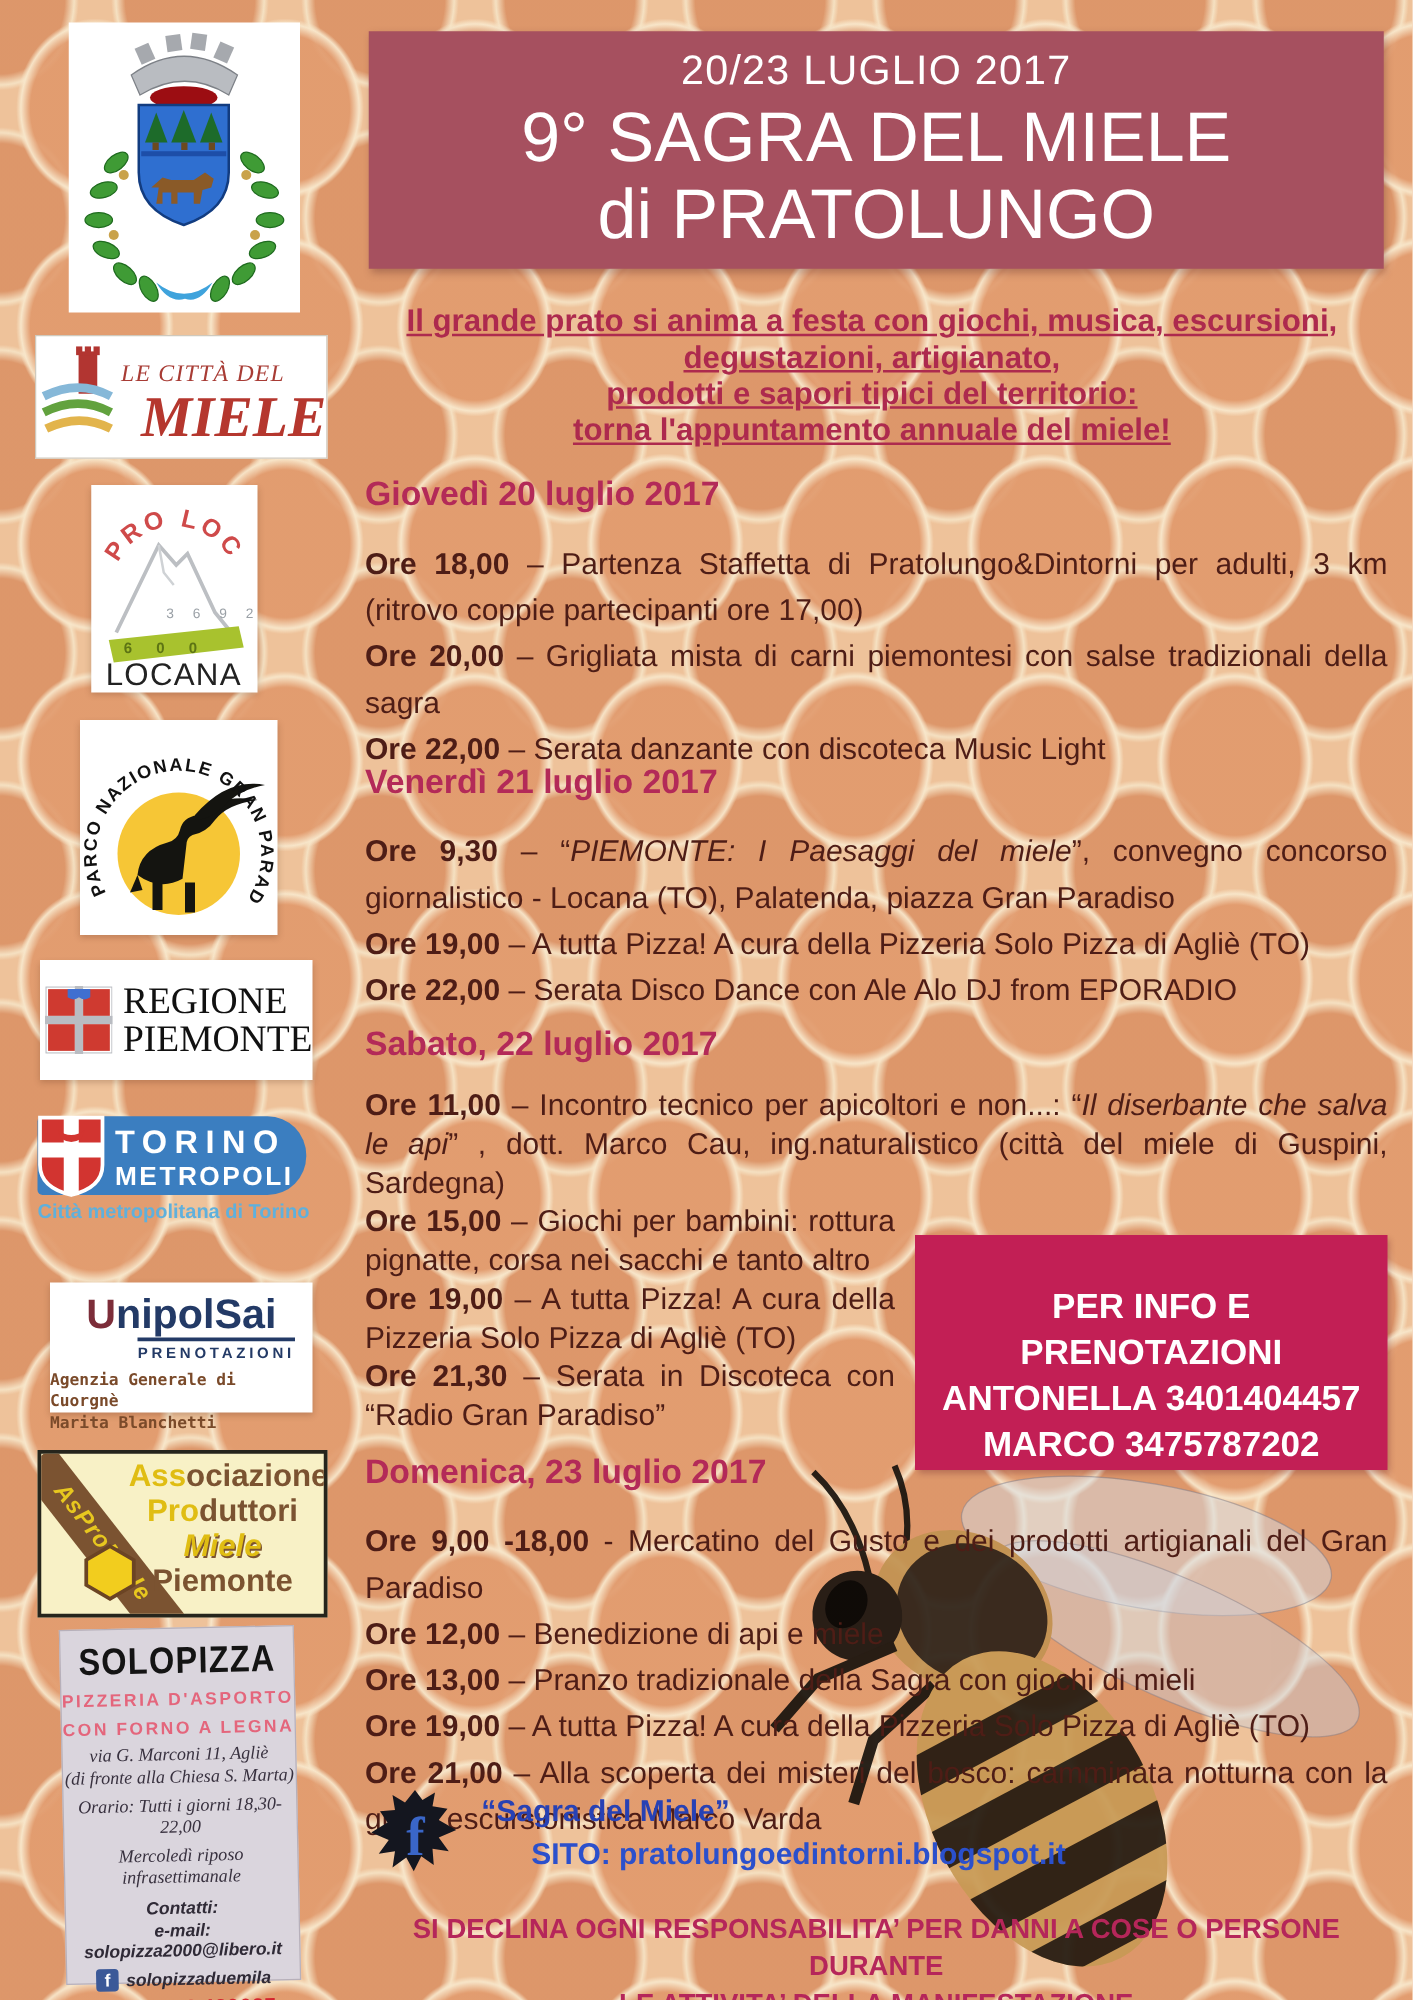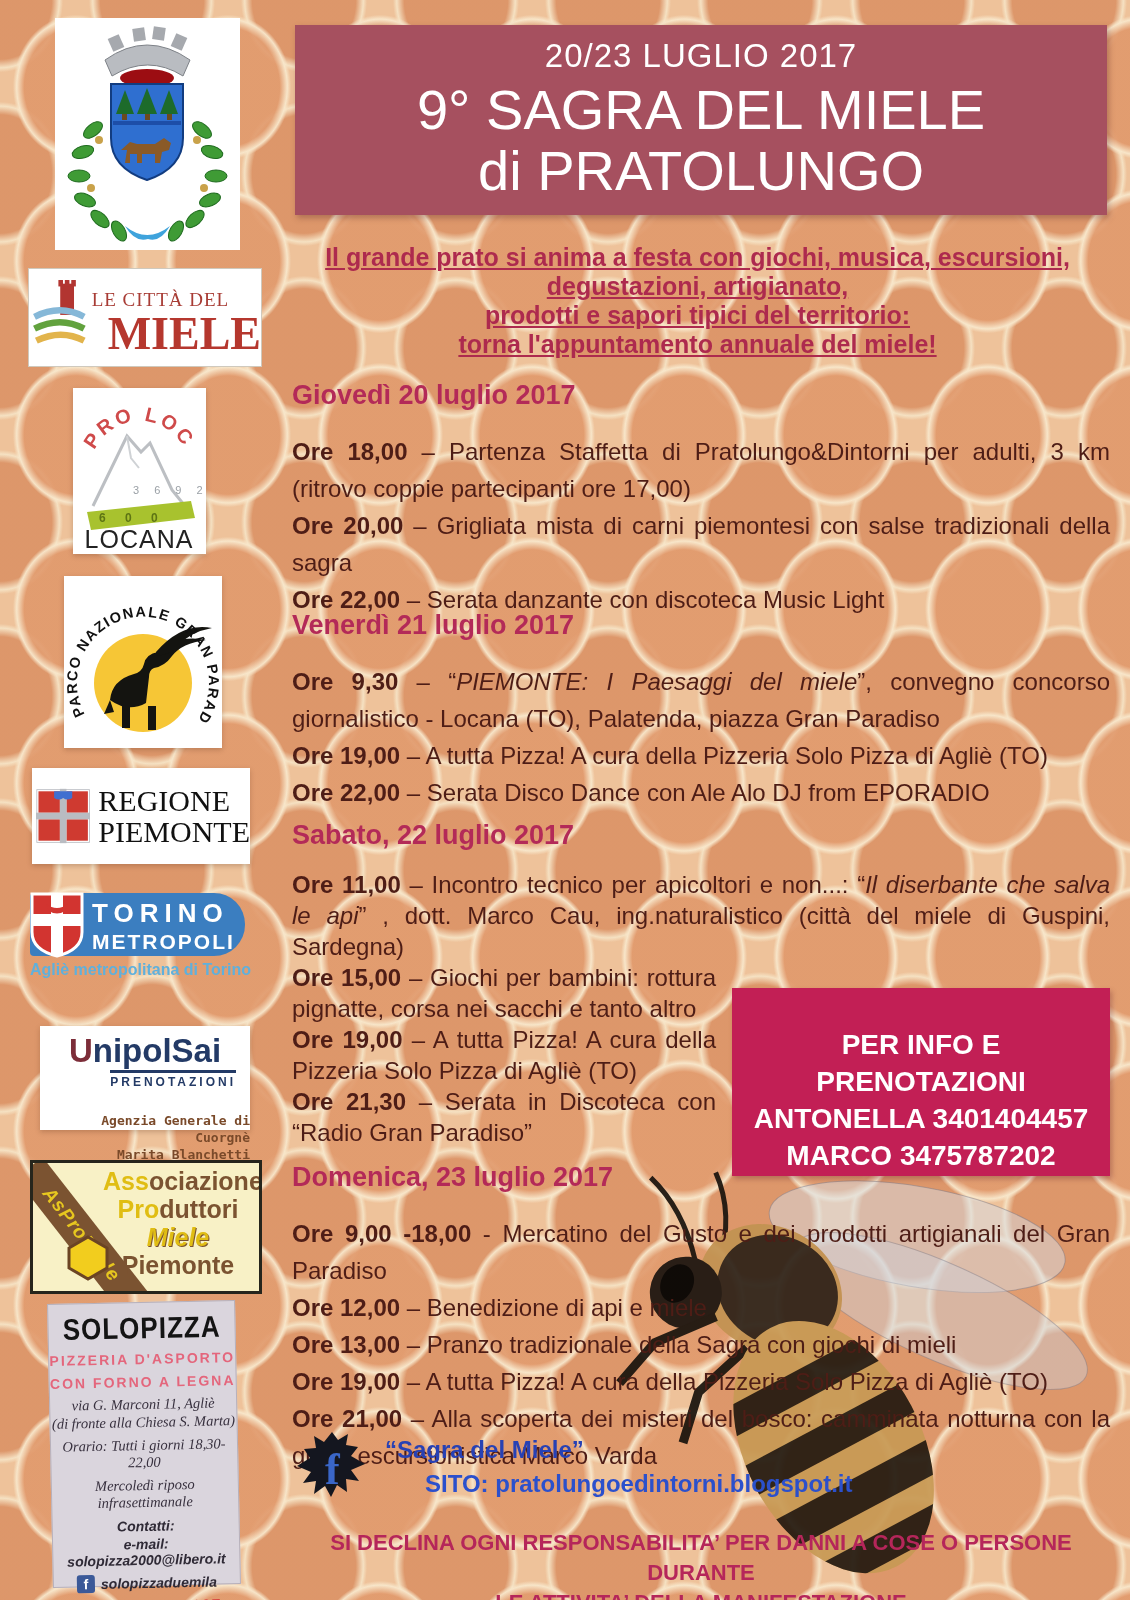--- a/index.html
+++ b/index.html
@@ -37,40 +37,40 @@
   #fb-block{left:295px;top:1428px;width:700px;z-index:2;}
   #fb-block .row{display:flex;align-items:flex-start;}
   #fb-texts{margin-left:16px;padding-top:8px;}
   #fb-quote{font-size:24px;font-weight:700;color:#2741b4;}
   #fb-site{font-size:24px;font-weight:700;color:#2b50cc;margin-top:6px;margin-left:40px;}
   #disclaimer{left:290px;top:1528px;width:822px;text-align:center;color:#b5265a;font-weight:700;font-size:22px;line-height:30px;z-index:2;}
   
   .card{position:absolute;background:#fff;z-index:2;}
   #crest{left:55px;top:18px;width:185px;height:232px;}
   #citta{left:28px;top:268px;width:232px;height:97px;border:1px solid #cfc9bd;display:flex;}
-  #citta .txt{margin-left:2px;}
+  #citta .txt{margin-left:2px;font-style:italic;}
   #citta .l1{font-family:"Liberation Serif",serif;font-size:19px;letter-spacing:1px;color:#a83c35;margin-top:20px;text-transform:uppercase;}
   #citta .l2{font-family:"Liberation Serif",serif;font-size:46px;font-weight:700;color:#b5372e;margin-left:16px;margin-top:-4px;text-transform:uppercase;}
   #proloco{left:73px;top:388px;width:133px;height:166px;box-shadow:0 2px 5px rgba(80,40,20,.25);}
   #pngp{left:64px;top:576px;width:158px;height:172px;box-shadow:0 2px 5px rgba(80,40,20,.25);}
   #regione{left:32px;top:768px;width:218px;height:96px;display:flex;align-items:center;box-shadow:0 2px 5px rgba(80,40,20,.25);}
   #regione .txt{font-family:"Liberation Serif",serif;font-size:30px;color:#111;line-height:31px;margin-left:8px;}
   #torino{left:30px;top:893px;width:215px;height:96px;background:transparent;}
   #torino .pill{position:absolute;left:0;top:0;width:215px;height:63px;background:#3b7ec0;border-radius:4px 31px 31px 4px;}
   #torino .pilltxt{position:absolute;left:62px;top:5px;color:#fff;font-weight:700;}
   #torino .tl1{font-size:26px;letter-spacing:6px;}
   #torino .tl2{font-size:21px;letter-spacing:2px;margin-top:1px;}
   #torino .shield{position:absolute;left:-2px;top:-3px;}
   #torino .sub{position:absolute;left:0;top:68px;width:230px;color:#5fb0dc;font-weight:700;font-size:16px;}
   #unipolsai{left:40px;top:1026px;width:210px;height:104px;padding-top:6px;box-sizing:border-box;box-shadow:0 2px 5px rgba(80,40,20,.25);}
   #unipolsai .brand{text-align:center;font-size:33px;font-weight:700;color:#233a66;}
   #unipolsai .brand .u{color:#7c2d39;}
   #unipolsai .assir{display:block;text-align:right;margin:0 14px 0 auto;}
   #unipolsai .assir span{display:inline-block;border-top:3px solid #233a66;padding-top:2px;font-size:12px;letter-spacing:3px;font-weight:700;color:#233a66;}
-  #unipolsai .agency{font-family:"DejaVu Sans Mono",monospace;font-weight:700;color:#7a4a2a;font-size:13px;text-align:right;margin-top:22px;line-height:17px;}
+  #unipolsai .agency{font-family:"DejaVu Sans Mono",monospace;font-weight:700;color:#7a4a2a;font-size:13px;text-align:left;margin-top:5px;line-height:17px;}
   #aspromiele{left:30px;top:1160px;width:226px;height:128px;background:#f8f1c6;border:3px solid #26251c;overflow:hidden;}
   #aspromiele .band{position:absolute;left:-6px;top:6px;width:170px;height:34px;background:#7b5331;transform:rotate(52deg);transform-origin:20px 10px;text-align:center;}
   #aspromiele .band span{display:inline-block;color:#e7c71f;font-style:italic;font-weight:700;font-size:19px;letter-spacing:1px;line-height:34px;}
   #aspromiele .hex{position:absolute;left:32px;top:72px;}
   #aspromiele .lines{position:absolute;right:6px;top:4px;width:150px;text-align:center;font-weight:700;font-size:25px;line-height:28px;}
   #aspromiele .yel{color:#e0bd13;}
   #aspromiele .brn{color:#7b5331;}
   #aspromiele .miele{color:#e0bd13;font-style:italic;text-shadow:1px 1px 0 #7b5331;}
   #solopizza{left:50px;top:1302px;width:188px;height:284px;background:#dad5dd;border:1px solid #b7b0ba;transform:rotate(-1.2deg);text-align:center;box-sizing:border-box;padding-top:10px;}
   #solopizza .title{font-size:26px;font-weight:800;letter-spacing:1px;color:#141414;transform:scaleY(1.15);}
@@ -227,21 +227,21 @@
     <svg class="shield" width="58" height="70" viewBox="0 0 58 70">
       <path d="M4 4 h50 v38 q0 18 -25 24 q-25 -6 -25 -24 Z" fill="#d23430" stroke="#fff" stroke-width="3"></path>
       <rect x="23" y="4" width="12" height="62" fill="#fff"></rect>
         <rect x="4" y="24" width="50" height="12" fill="#fff"></rect>
       <path d="M18 14 q11 8 22 0 l-3 7 q-8 5 -16 0 Z" fill="#d23430"></path>
     </svg>
     <div class="pilltxt">
       <div class="tl1">TORINO</div>
       <div class="tl2">METROPOLI</div>
     </div>
-    <div class="sub">Agliè metropolitana di Torino</div>
+    <div class="sub">Città metropolitana di Torino</div>
   </div>
 
   <div id="unipolsai" class="card">
     <div class="brand"><span class="u">U</span><span>nipolSai</span></div>
     <div class="assir"><span>PRENOTAZIONI</span></div>
     <div class="agency">
       <div>Agenzia Generale di Cuorgnè</div>
       <div>Marita Blanchetti</div>
     </div>
   </div>

